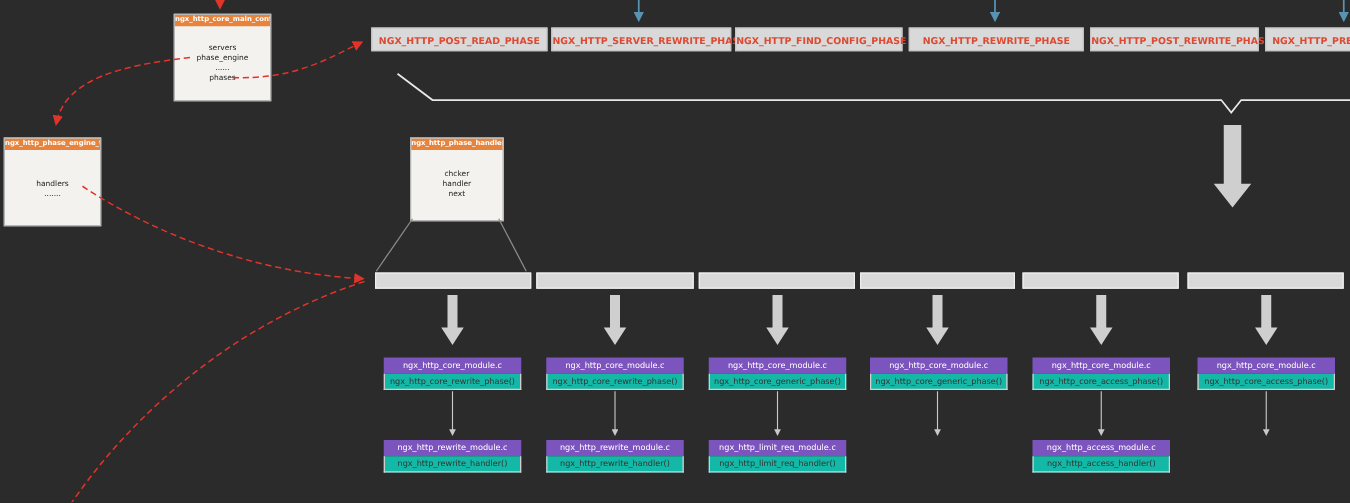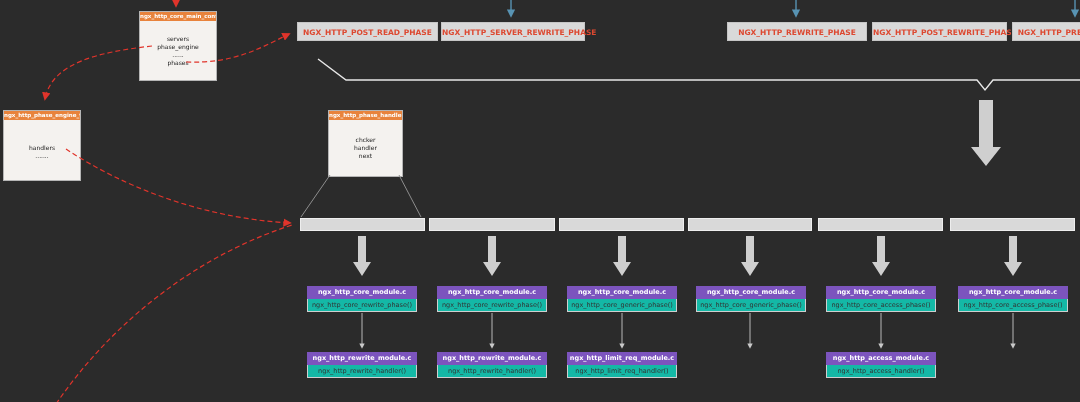--- a/index.html
+++ b/index.html
@@ -21,21 +21,21 @@
 
   .phase{position:absolute;top:22px;height:19px;line-height:19px;background:#d9d9d9;
          border:1px solid #c6c6c6;box-sizing:border-box;text-align:center;
          font-size:7.5px;font-weight:bold;color:#dd4931;white-space:nowrap;z-index:3;}
 
   .bar{position:absolute;top:218px;height:13px;background:#d9d9d9;border:1px solid #eeeeee;
        box-sizing:border-box;z-index:3;}
 
   .pair{position:absolute;width:110px;z-index:3;}
   .mod-hd{height:13px;line-height:13px;background:#7c54be;color:#ffffff;font-size:6.5px;
-          font-weight:bold;text-align:center;white-space:nowrap;overflow:hidden;}
+          font-weight:normal;text-align:center;white-space:nowrap;overflow:hidden;}
   .mod-fn{height:12px;line-height:12px;background:#14b8a6;color:#333333;font-size:6.5px;
           text-align:center;white-space:nowrap;overflow:hidden;border:1px solid #cfcfcf;border-top:none;}
 </style>
 </head>
 <body>
 
 <div id="stage">
 
   <div class="struct" style="left:139px;top:11px;width:76px;height:68px">
     <div class="struct-hd">ngx_http_core_main_conf_t</div>
@@ -59,20 +59,21 @@
     <div class="struct-hd">ngx_http_phase_handler_t</div>
     <div class="struct-bd" style="padding-top:16px">
       <div class="sfield">chcker</div>
       <div class="sfield">handler</div>
       <div class="sfield">next</div>
     </div>
   </div>
 
   <div class="phase" style="left:297px;width:141px">NGX_HTTP_POST_READ_PHASE</div>
   <div class="phase" style="left:441px;width:144px">NGX_HTTP_SERVER_REWRITE_PHASE</div>
+  <div class="phase" style="left:588px;width:134px">NGX_HTTP_FIND_CONFIG_PHASE</div>
   <div class="phase" style="left:727px;width:140px">NGX_HTTP_REWRITE_PHASE</div>
   <div class="phase" style="left:872px;width:135px">NGX_HTTP_POST_REWRITE_PHASE</div>
   <div class="phase" style="left:1012px;width:140px">NGX_HTTP_PREACCESS_PHASE</div>
 
   <div class="bar" style="left:300px;width:125px"></div>
   <div class="bar" style="left:429px;width:126px"></div>
   <div class="bar" style="left:559px;width:125px"></div>
   <div class="bar" style="left:688px;width:124px"></div>
   <div class="bar" style="left:818px;width:125px"></div>
   <div class="bar" style="left:950px;width:125px"></div>

